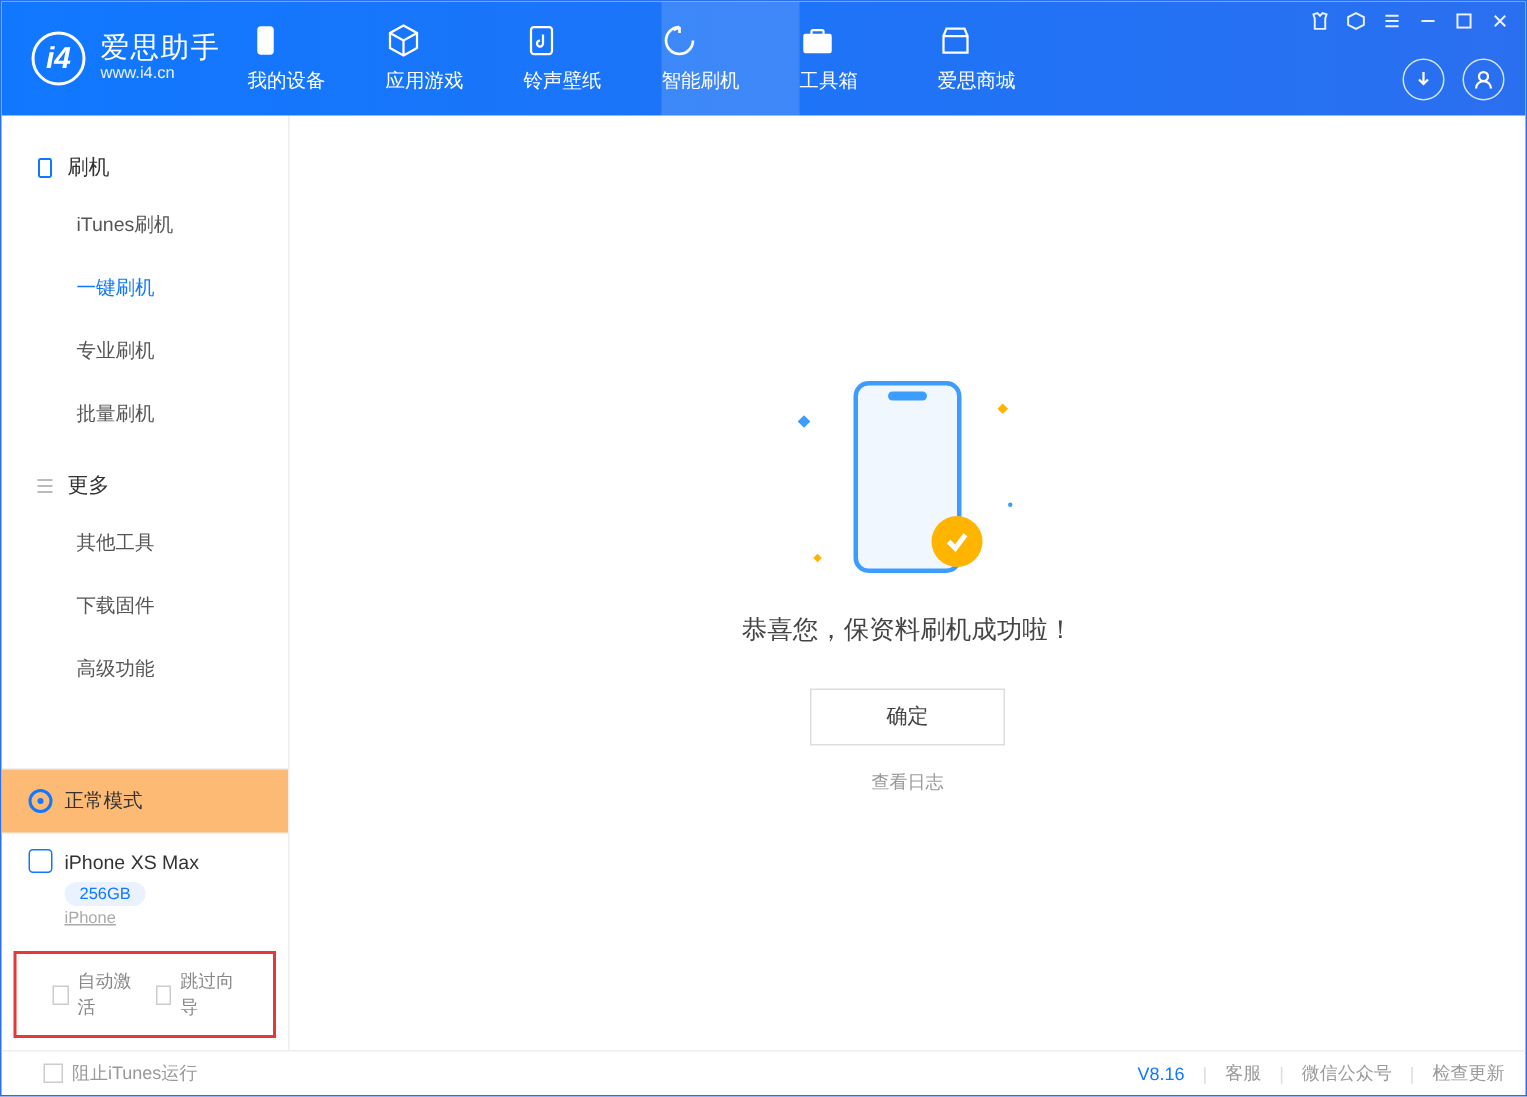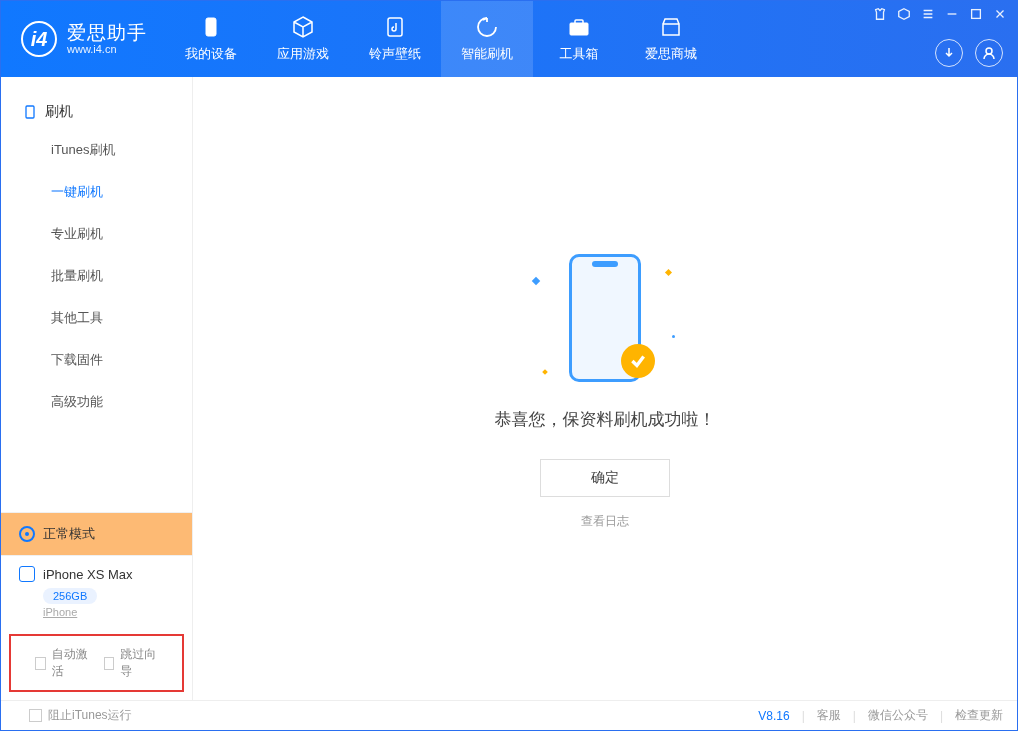--- a/index.html
+++ b/index.html
@@ -6,21 +6,21 @@
 body { background: #fff; width: 1018px; height: 731px; overflow: hidden; border: 1px solid #2a6ff0; }
 
 
 .header { height: 76px; background: linear-gradient(to right, #1078ff, #2a6ff0); display: flex; align-items: center; color: #fff; position: relative; }
 .logo-block { display: flex; align-items: center; padding: 0 18px 0 20px; }
 .logo-icon { width: 36px; height: 36px; border: 2px solid #fff; border-radius: 50%; display: flex; align-items: center; justify-content: center; font-size: 20px; font-weight: bold; font-style: italic; margin-right: 10px; }
 .logo-text { display: flex; flex-direction: column; line-height: 1.1; }
 .logo-title { font-size: 19px; font-weight: 500; letter-spacing: 1px; }
 .logo-sub { font-size: 11px; opacity: 0.9; }
 .nav { display: flex; height: 100%; }
-.nav-item { width: 92px; height: 100%; display: flex; flex-direction: column; align-items: center; justify-content: center; cursor: pointer; font-size: 13px; position: relative; }
+.nav-item { width: 92px; height: 100%; display: flex; flex-direction: column; align-items: flex-start; justify-content: center; cursor: pointer; font-size: 13px; position: relative; }
 .nav-item.active { background: rgba(255,255,255,0.15); }
 .nav-icon { width: 24px; height: 24px; margin-bottom: 6px; display: flex; align-items: center; justify-content: center; }
 .nav-icon svg { width: 24px; height: 24px; fill: #fff; stroke: #fff; }
 
 .header-right { position: absolute; right: 10px; top: 6px; display: flex; gap: 10px; align-items: center; }
 .header-right .win-icon { width: 14px; height: 14px; display: flex; align-items: center; justify-content: center; cursor: pointer; opacity: 0.9; }
 .header-right svg { stroke: #fff; fill: none; stroke-width: 1.5; }
 .header-circles { position: absolute; right: 14px; bottom: 10px; display: flex; gap: 12px; }
 .circle-btn { width: 28px; height: 28px; border: 1.5px solid rgba(255,255,255,0.8); border-radius: 50%; display: flex; align-items: center; justify-content: center; cursor: pointer; }
 .circle-btn svg { width: 16px; height: 16px; fill: none; stroke: #fff; stroke-width: 1.5; }
@@ -193,20 +193,26 @@
         <svg viewBox="0 0 14 14">
             <rect x="3" y="1" width="8" height="12" rx="1" fill="none" stroke="#1078ff" stroke-width="1.3"></rect>
           </svg>
         <span>刷机</span>
       </div>
       <div class="side-item">iTunes刷机</div>
       <div class="side-item active">一键刷机</div>
       <div class="side-item">专业刷机</div>
       <div class="side-item">批量刷机</div>
 
+      <div class="side-section-title" style="margin-top:10px">
+        <svg viewBox="0 0 14 14">
+            <path d="M2 3 H12 M2 7 H12 M2 11 H12" stroke="#bbb" stroke-width="1.3"></path>
+          </svg>
+        <span>更多</span>
+      </div>
       <div class="side-item">其他工具</div>
       <div class="side-item">下载固件</div>
       <div class="side-item">高级功能</div>
     </div>
 
     <div class="device-block">
       <div class="mode-row">
         <span class="mode-dot"></span>
         <span>正常模式</span>
       </div>

